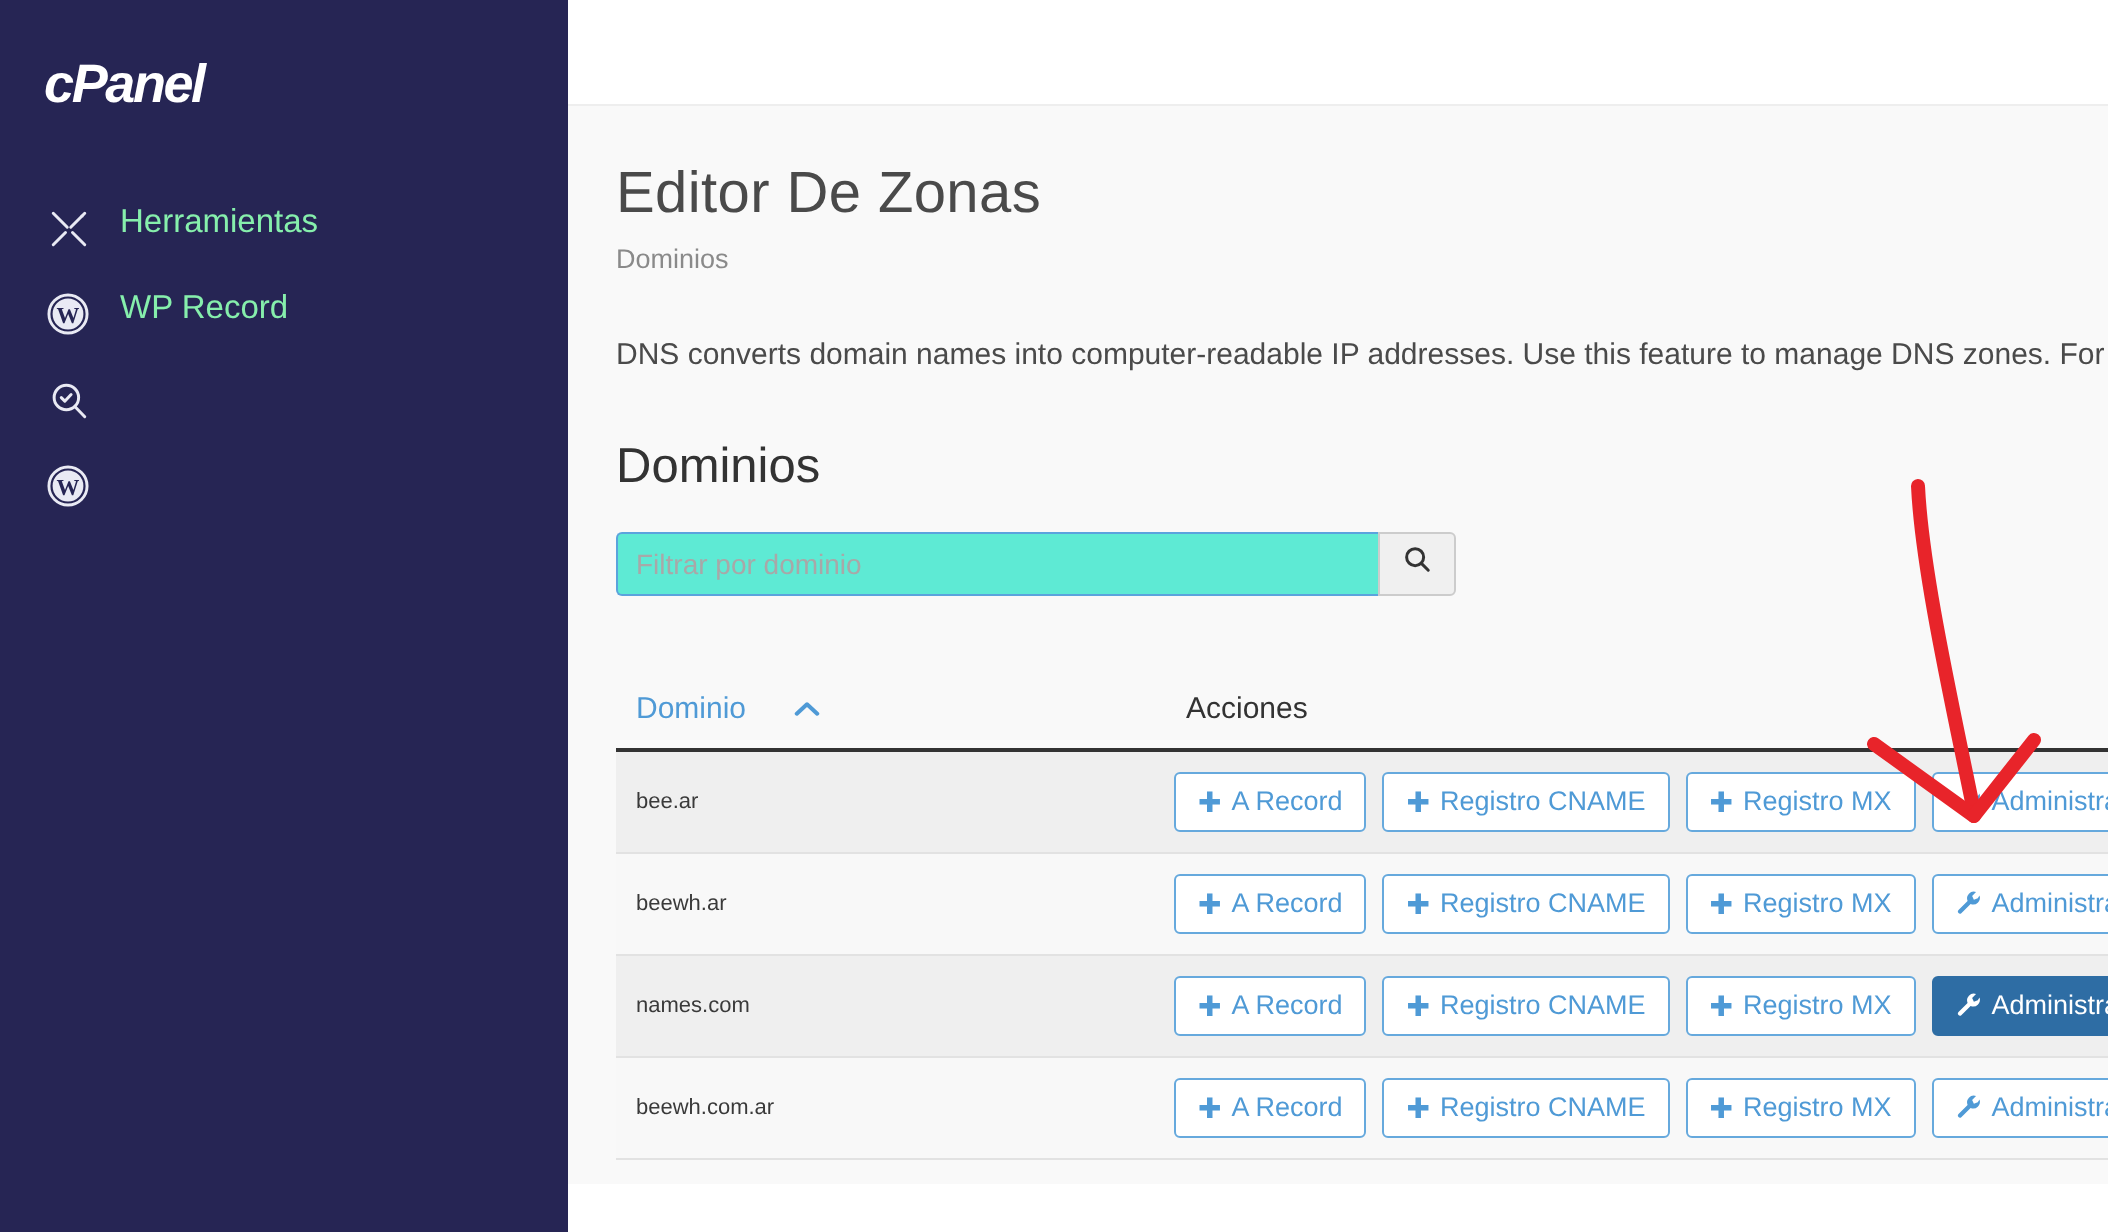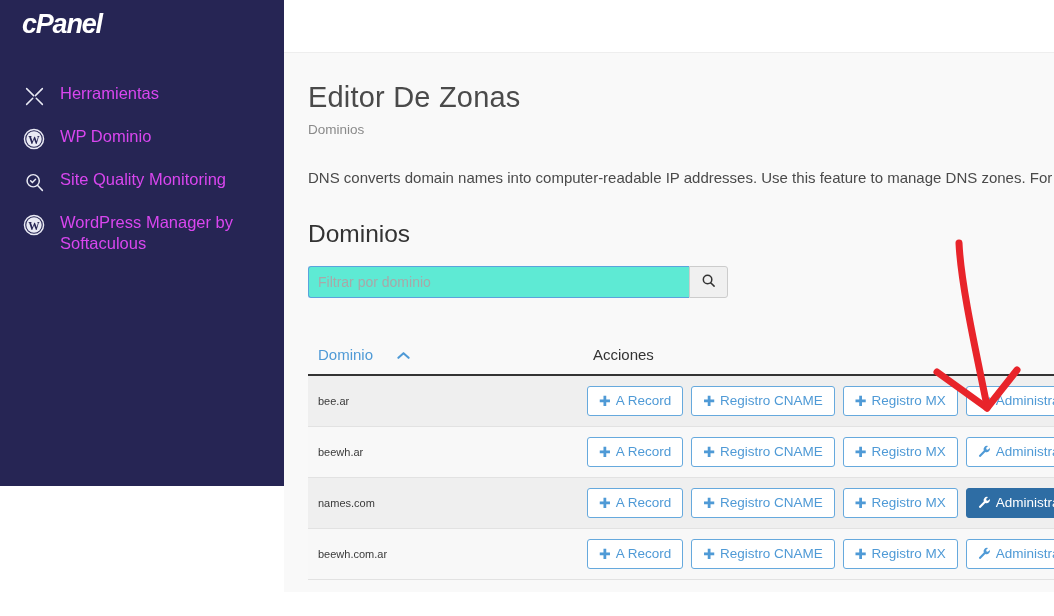--- a/index.html
+++ b/index.html
@@ -6,23 +6,24 @@
   html, body {
     width: 1054px; height: 616px;
     overflow: hidden;
     font-family: "Liberation Sans", sans-serif;
     background: #ffffff;
   }
   #app { display: flex; width: 1054px; height: 616px; }
 
   
   #sidebar {
-    width: 284px; min-width: 284px; height: 486px;
+    width: 284px; min-width: 284px; height: 616px;
     background: #262554;
     color: #e8e9f3;
+    padding-top: 18px;
     overflow: hidden;
   }
   .brand {
     padding: 8px 0 0 22px;
     height: 60px;
   }
   .brand svg { display: block; }
   .nav { margin-top: 14px; }
   .nav-item {
     display: flex;
@@ -33,21 +34,21 @@
     line-height: 1.25;
   }
   .nav-ico {
     width: 24px; min-width: 24px; height: 24px;
     display: flex; align-items: center; justify-content: center;
     margin-top: 1px;
   }
   .nav-ico svg { display: block; }
   .nav-label {
     font-size: 16.5px;
-    color: #d946ef;
+    color: #86efac;
     max-width: 190px;
   }
 
   
   #main {
     flex: 1; height: 592px;
     background: #f9f9f9;
     position: relative;
     overflow: hidden;
   }
@@ -204,43 +205,41 @@
 
 
       <div class="nav-item">
         <span class="nav-ico">
           <svg width="22" height="22" viewBox="0 0 24 24">
             <circle cx="12" cy="12" r="10.4" fill="none" stroke="#e9eaf4" stroke-width="1.6"></circle>
             <circle cx="12" cy="12" r="8.4" fill="#e9eaf4"></circle>
             <text x="12" y="17" text-anchor="middle" font-family="Liberation Serif, serif" font-size="12.5" font-weight="bold" fill="#262554">W</text>
           </svg>
         </span>
-        <span class="nav-label">WP Dominio</span>
+        <span class="nav-label">WP Record</span>
       </div>
 
       <div class="nav-item">
         <span class="nav-ico">
           <svg width="21" height="21" viewBox="0 0 24 24" fill="none" stroke="#e9eaf4" stroke-width="1.7" stroke-linecap="round" stroke-linejoin="round">
             <circle cx="10.5" cy="10" r="7"></circle>
             <path d="M7.6 10.1l2 2 3.6-3.8"></path>
             <path d="M15.6 15.4L21 21"></path>
           </svg>
         </span>
-        <span class="nav-label">Site Quality Monitoring</span>
       </div>
 
       <div class="nav-item">
         <span class="nav-ico">
           <svg width="22" height="22" viewBox="0 0 24 24">
             <circle cx="12" cy="12" r="10.4" fill="none" stroke="#e9eaf4" stroke-width="1.6"></circle>
             <circle cx="12" cy="12" r="8.4" fill="#e9eaf4"></circle>
             <text x="12" y="17" text-anchor="middle" font-family="Liberation Serif, serif" font-size="12.5" font-weight="bold" fill="#262554">W</text>
           </svg>
         </span>
-        <span class="nav-label">WordPress Manager by Softaculous</span>
       </div>
 
     </div>
   </div>
 
   <div id="main">
 
     <div id="topbar"></div>
 
     <div id="content">

